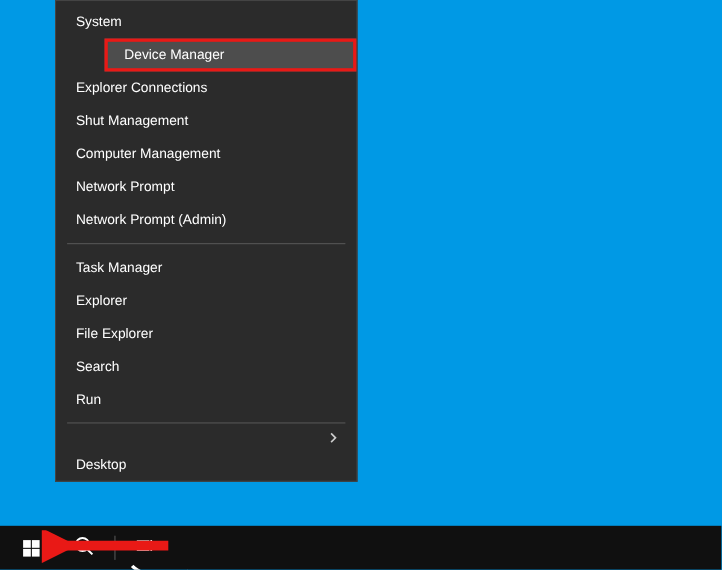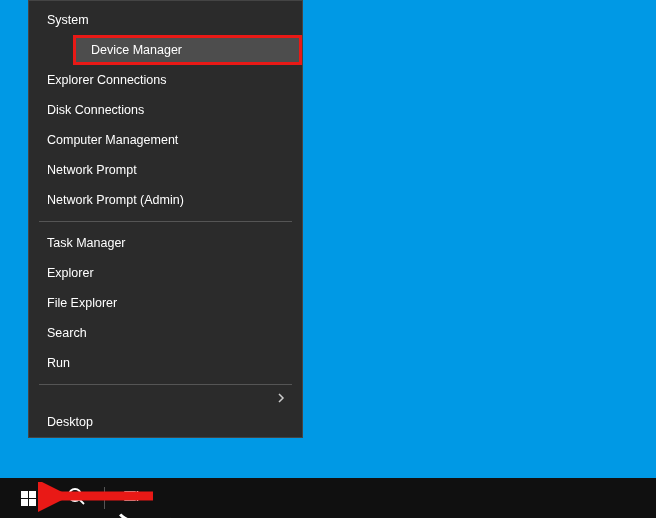--- a/index.html
+++ b/index.html
@@ -10,21 +10,21 @@
     body {
       width: 656px;
       height: 518px;
       background: #0099e5;
       font-family: "Segoe UI", Arial, sans-serif;
       position: relative;
       overflow: hidden;
     }
     .context-menu {
       position: absolute;
-      left: 28px;
+      left: 50px;
       top: 0;
       width: 275px;
       background: #2b2b2b;
       border: 1px solid #444;
       display: flex;
       flex-direction: column;
       padding-top: 4px;
     }
     .menu-item {
       padding: 8px 18px;
@@ -120,21 +120,21 @@
   <div class="menu-item">
     <span>System</span>
   </div>
   <div class="menu-item hover highlighted">
     <span>Device Manager</span>
   </div>
   <div class="menu-item">
     <span>Explorer Connections</span>
   </div>
   <div class="menu-item">
-    <span>Disk Connections</span>
+    <span>Shut Management</span>
   </div>
   <div class="menu-item">
     <span>Computer Management</span>
   </div>
   <div class="menu-item">
     <span>Network Prompt</span>
   </div>
   <div class="menu-item">
     <span>Network Prompt (Admin)</span>
   </div>

